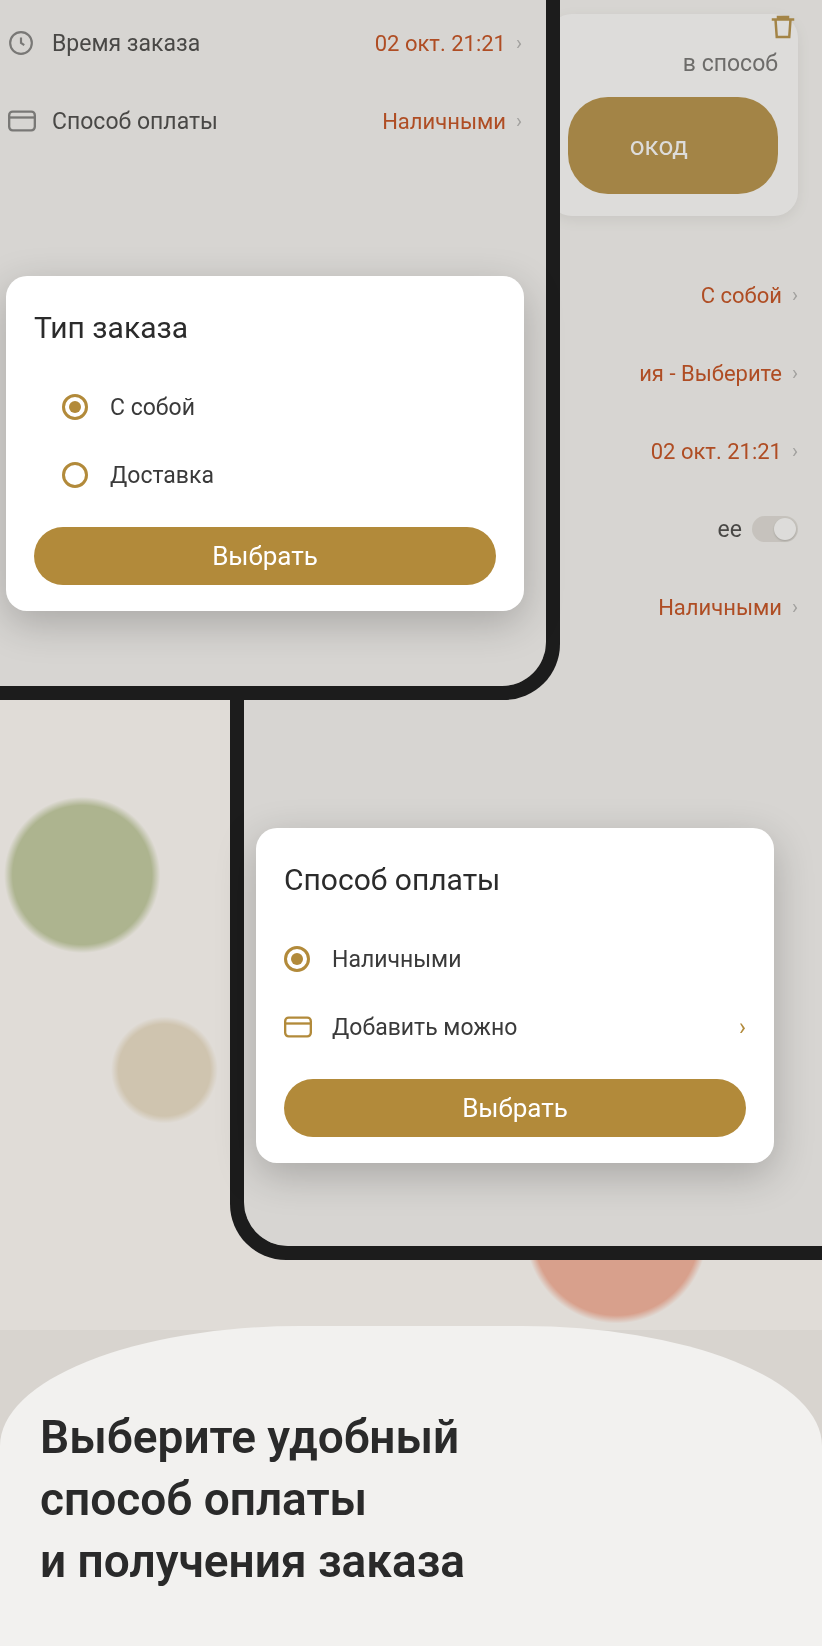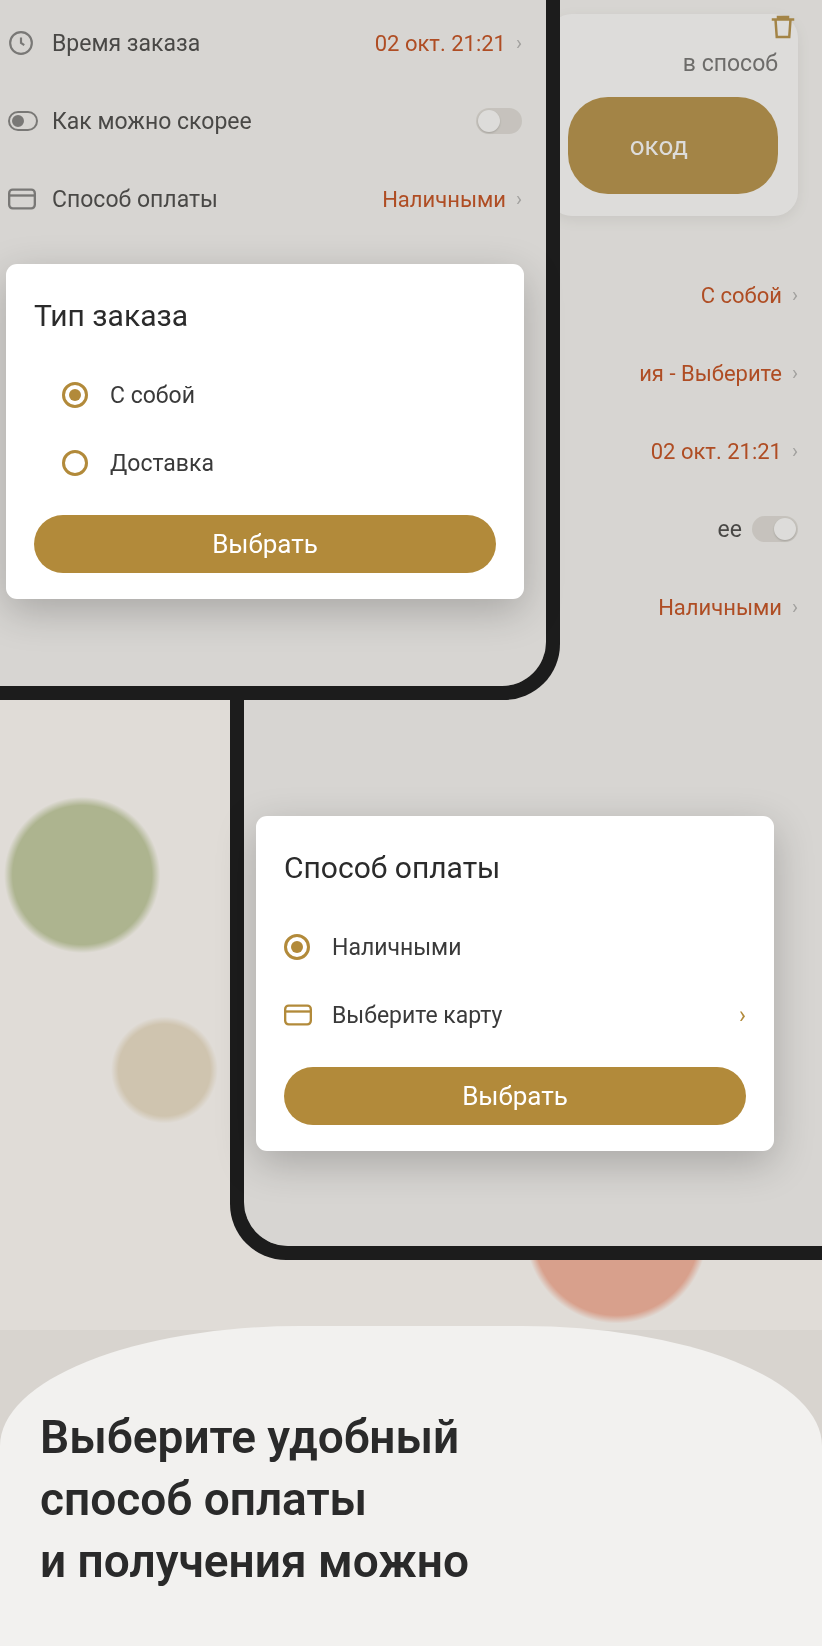--- a/index.html
+++ b/index.html
@@ -116,23 +116,24 @@
     top: 2px;
     left: 2px;
     box-shadow: 0 1px 2px rgba(0,0,0,.2);
   }
   .toggle.right::after { left: auto; right: 2px; }
 
   
   .dialog {
     position: absolute;
     background: #fff;
-    border-radius: 11px;
+    border-radius: 21px;
     box-shadow: 0 12px 40px rgba(0,0,0,.22);
     padding: 34px 28px 26px 28px;
+    margin-top: 12px;
   }
   .dialog-title {
     font-size: 30px;
     color: #2b2b2b;
     font-weight: 400;
     margin-bottom: 28px;
   }
   .radio-row, .option-row {
     display: flex;
     align-items: center;
@@ -311,21 +312,21 @@
     <span>Наличными</span>
   </div>
 
   <div class="option-row">
     <span class="opt-icon">
       <svg width="28" height="22" viewBox="0 0 24 18" fill="none" stroke="#b28a3a" stroke-width="2">
           <rect x="1" y="1" width="22" height="16" rx="3"></rect>
           <line x1="1" y1="6" x2="23" y2="6"></line>
         </svg>
     </span>
-    <span style="flex:1;">Выберите карту</span>
+    <span style="flex:1;">Добавить можно</span>
     <span class="chev" style="color:#b28a3a;">›</span>
   </div>
 
   <div class="primary-btn">
     <span>Выбрать</span>
   </div>
 </div>
 
 <div class="phone1-frame">
   <div class="phone1-screen">
@@ -335,30 +336,20 @@
         <svg width="26" height="26" viewBox="0 0 24 24" fill="none" stroke="#7a7a7a" stroke-width="2">
             <circle cx="12" cy="12" r="10"></circle>
             <path d="M12 7v5l3 2"></path>
           </svg>
       </span>
       <span class="label">Время заказа</span>
       <span class="value">02 окт. 21:21</span>
       <span class="chev">›</span>
     </div>
 
-    <div class="row">
-      <span class="icon-slot">
-        <svg width="30" height="20" viewBox="0 0 30 20" fill="none" stroke="#7a7a7a" stroke-width="2">
-            <rect x="1" y="1" width="28" height="18" rx="9"></rect>
-            <circle cx="10" cy="10" r="5" fill="#7a7a7a"></circle>
-          </svg>
-      </span>
-      <span class="label">Как можно скорее</span>
-      <div class="toggle"></div>
-    </div>
 
     <div class="row">
       <span class="icon-slot">
         <svg width="28" height="22" viewBox="0 0 24 18" fill="none" stroke="#7a7a7a" stroke-width="2">
             <rect x="1" y="1" width="22" height="16" rx="3"></rect>
             <line x1="1" y1="6" x2="23" y2="6"></line>
           </svg>
       </span>
       <span class="label">Способ оплаты</span>
       <span class="value">Наличными</span>
@@ -388,15 +379,15 @@
 
   <div class="primary-btn">
     <span>Выбрать</span>
   </div>
 </div>
 
 <div class="caption-area">
   <h1>
     <span>Выберите удобный</span><br>
     <span>способ оплаты</span><br>
-    <span>и получения можно</span>
+    <span>и получения заказа</span>
   </h1>
 </div>
 
 </body></html>

